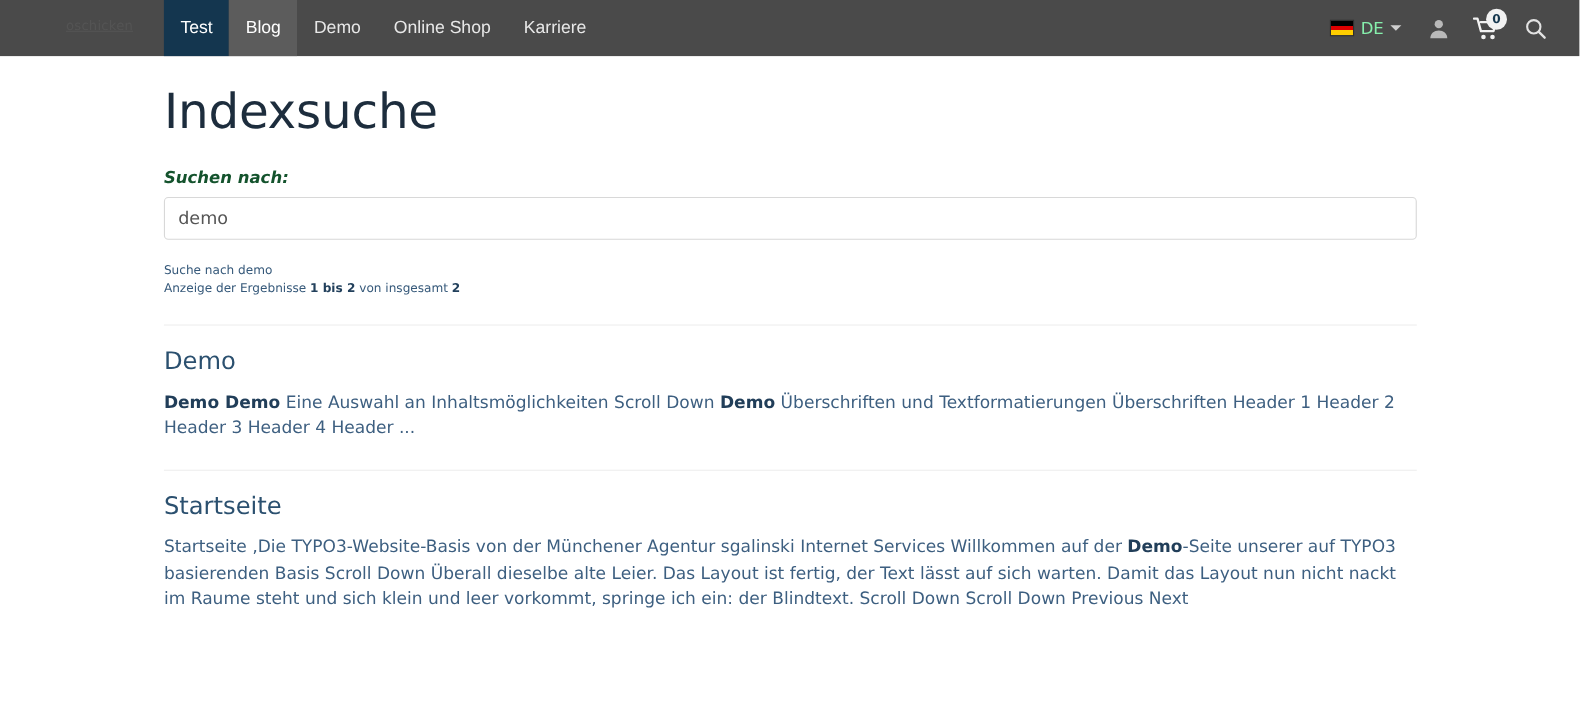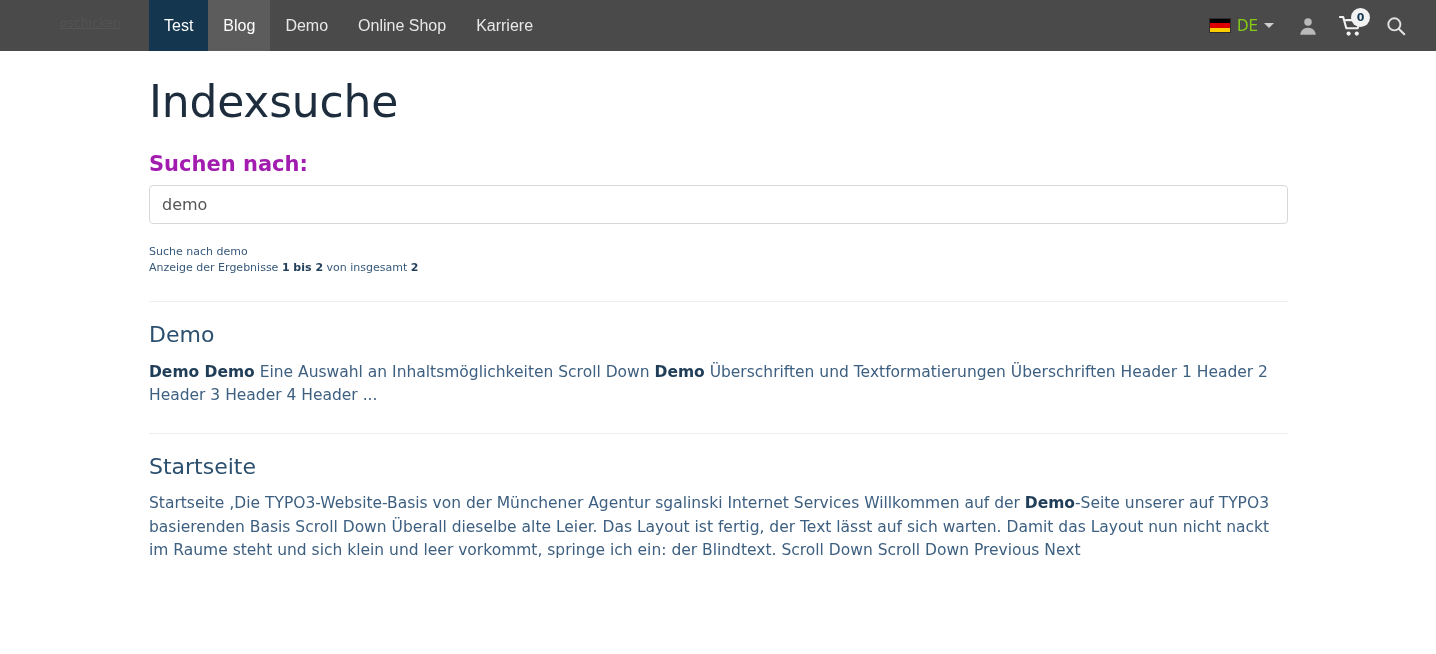--- a/index.html
+++ b/index.html
@@ -64,21 +64,21 @@
     gap: 4px;
     position: relative;
     z-index: 2;
   }
   .lang-switch {
     display: flex;
     align-items: center;
     gap: 6px;
     padding: 6px 10px;
     cursor: pointer;
-    color: #84cc16;
+    color: #86efac;
     font-size: 15px;
   }
   .flag {
     width: 22px; height: 15px;
     display: block;
     border: 1px solid #2f2f2f;
     background:
       linear-gradient(to bottom,
         #000000 0 33.33%,
         #dd0000 33.33% 66.66%,
@@ -126,24 +126,25 @@
   .page-title {
     font-size: 44px;
     font-weight: normal;
     color: #1d2d3d;
     margin: 0 0 24px 0;
     line-height: 1.15;
     letter-spacing: -0.2px;
   }
   .field-label {
     display: block;
-    font-size: 21px;
+    font-size: 15px;
     font-weight: bold;
-    color: #a21caf;
+    color: #14532d;
     margin-bottom: 9px;
+    font-style: italic;
   }
   .search-input {
     width: 1139px;
     height: 39px;
     padding: 6px 12px;
     font-size: 16px;
     color: #555555;
     border: 1px solid #d8d8d8;
     border-radius: 4px;
     background: #ffffff;

